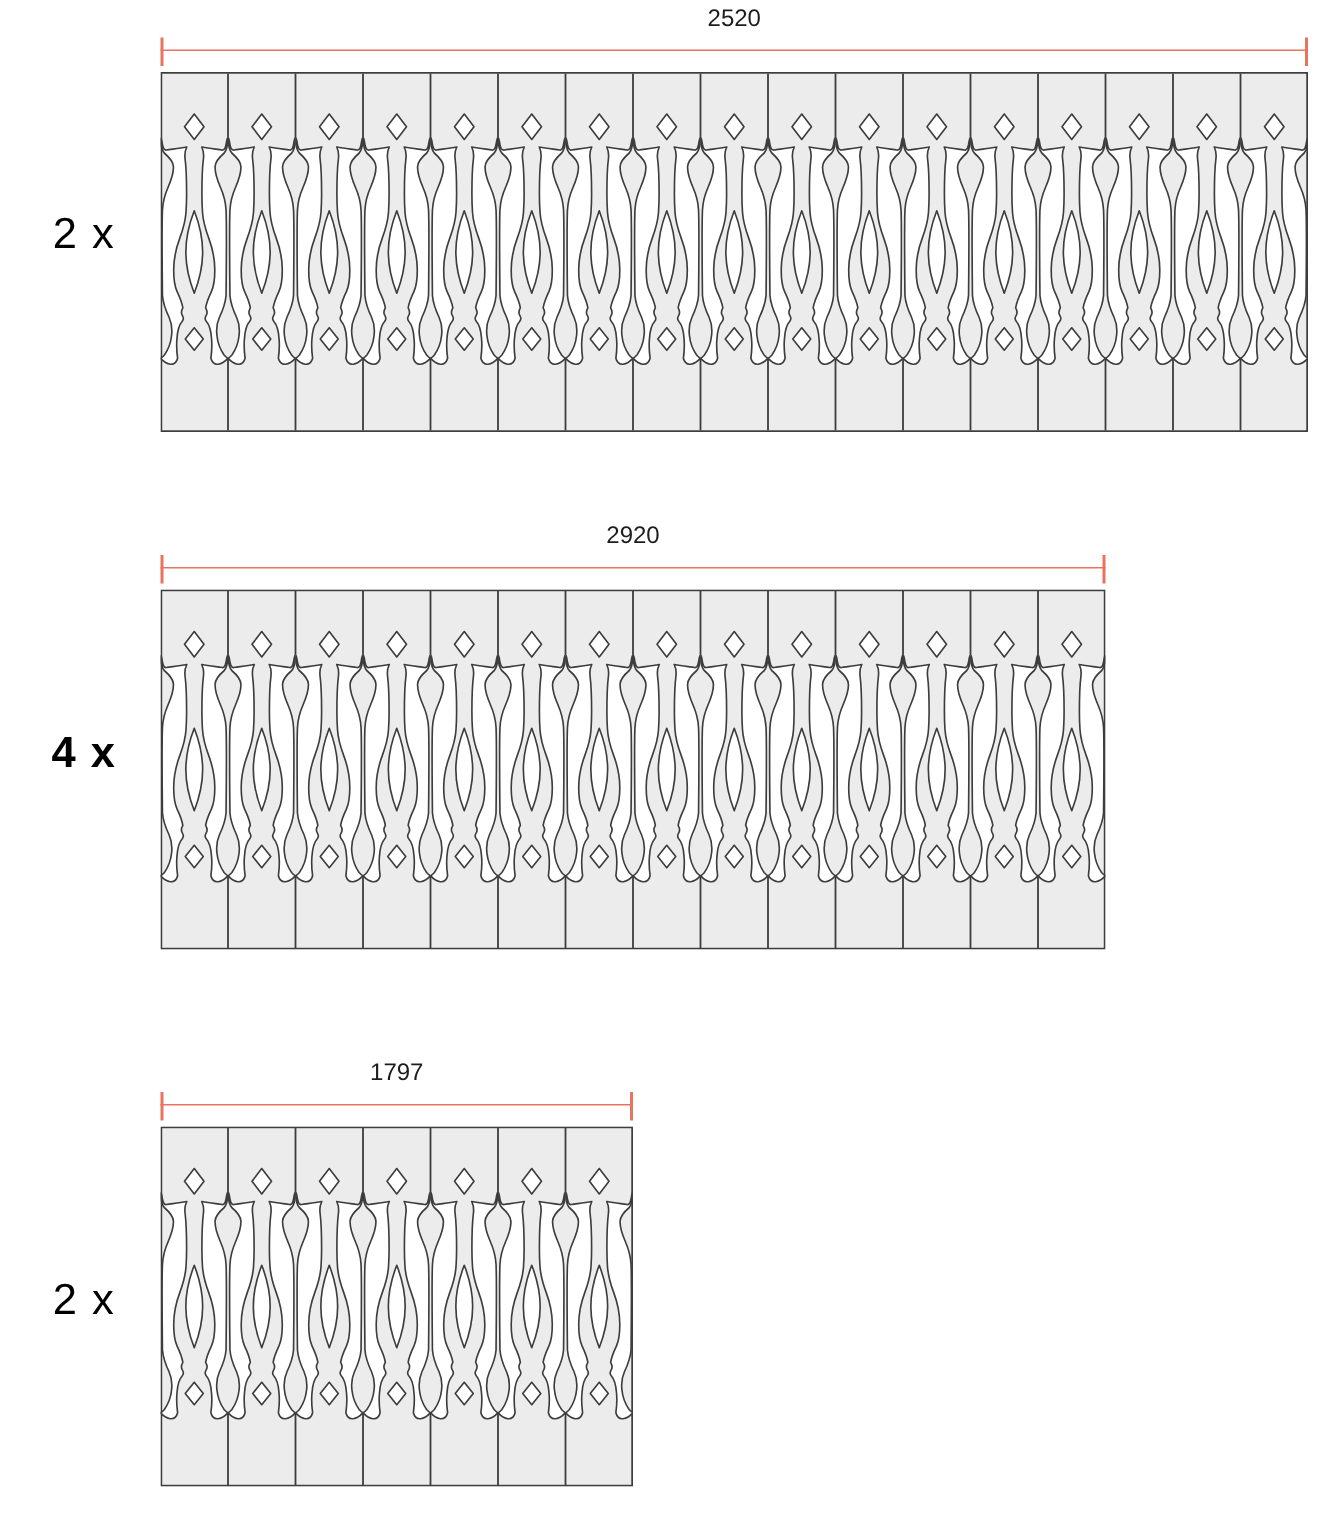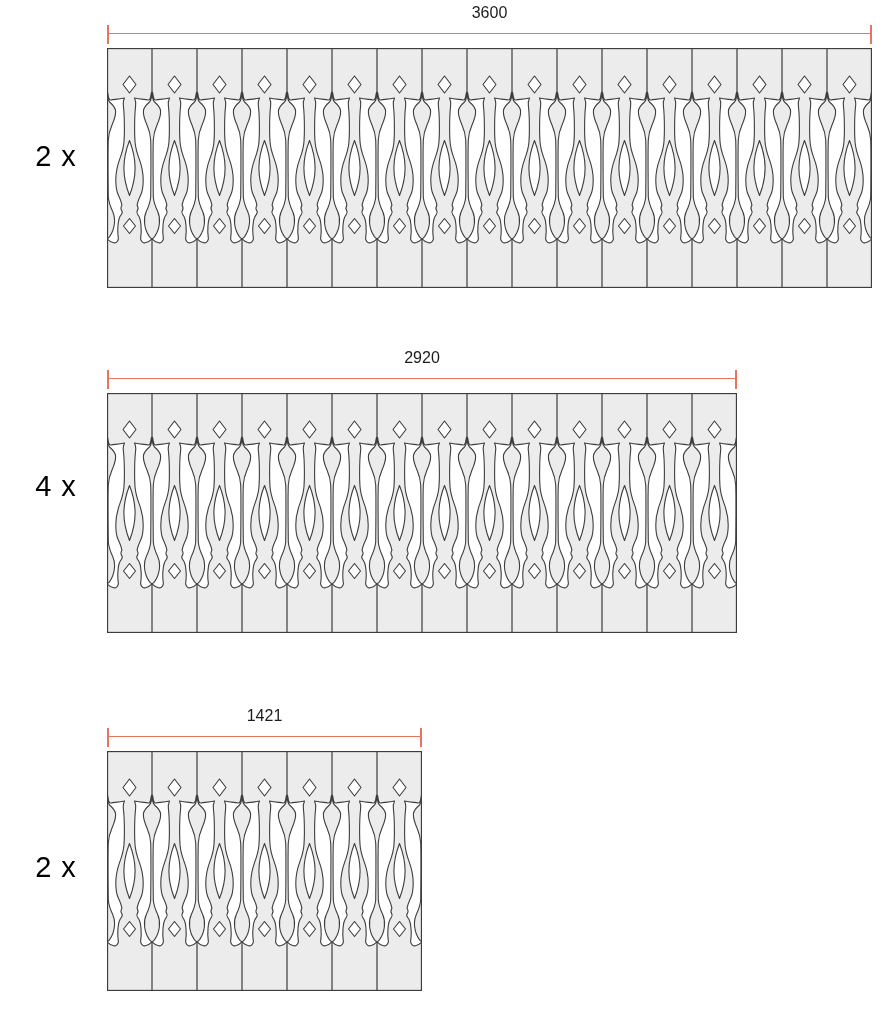--- a/index.html
+++ b/index.html
@@ -34,37 +34,37 @@
   }
   .dim-tick{
     position:absolute;top:-9px;width:1.8px;height:19px;
     background:#e8735e;
   }
   .dim-tick.left{left:0;}
   .dim-tick.right{right:0;}
   .panel-svg-mount{position:absolute;left:0;}
   
   .row1 .qty-label{top:138px;}
-  .row2 .qty-label{top:468px;}
+  .row2 .qty-label{top:484px;font-weight:bold;}
   .row3 .qty-label{top:849px;}
   .row1 .panel-wrap{top:2px;width:765px;}
   .row2 .panel-wrap{top:347px;width:630px;}
   .row3 .panel-wrap{top:705px;width:315px;}
   .dim-line{top:31px;}
   .panel-svg-mount{top:46px;}
 </style>
 </head>
 <body>
 
 <div id="canvas">
 
   <div class="row1">
     <div class="qty-label">2 x</div>
     <div class="panel-wrap">
-      <div class="dim-label">3600</div>
+      <div class="dim-label">2520</div>
       <div class="dim-line">
         <span class="dim-tick left"></span>
         <span class="dim-tick right"></span>
       </div>
       <div class="panel-svg-mount"><svg width="765" height="240" viewBox="0 0 765 240">
             <rect x="0.55" y="0.55" width="763.9" height="238.9" fill="#ececec" stroke="#3d3d3d" stroke-width="1.2"></rect>
             <g transform="translate(0,0)">
               <path d="M 22.5 28 L 29 36.5 L 22.5 45 L 16 36.5 Z" fill="#ffffff" stroke="#3d3d3d" stroke-width="1.1" stroke-linejoin="round"></path>
               <path d="M 22.5 92.5 C 25.8 101, 28.1 111, 28.1 120 C 28.1 129, 25.8 139, 22.5 147.5 C 19.2 139, 16.9 129, 16.9 120 C 16.9 111, 19.2 101, 22.5 92.5 Z" fill="#ffffff" stroke="#3d3d3d" stroke-width="1.1" stroke-linejoin="round"></path>
               <path d="M 22.5 170.5 L 28.5 178 L 22.5 185.5 L 16.5 178 Z" fill="#ffffff" stroke="#3d3d3d" stroke-width="1.1" stroke-linejoin="round"></path>
@@ -324,21 +324,21 @@
               <path d="M 27.5 50 C 33 51, 38 51.5, 41 52 C 43 52.5, 43.6 49.5, 44.1 46 L 44.6 44.2 C 44.8 47, 44.6 51.5, 42.5 54 C 39 57, 36.6 59.5, 36.4 63 C 36.2 66.5, 37.6 71.5, 40 77 C 42 81.5, 43.4 86.5, 43.7 92 C 43.9 97, 43.9 130, 43.7 149 C 43.2 155, 41.2 159.5, 39.3 163.5 C 37.8 166.8, 37.1 171, 37.6 175.5 C 38.1 180.5, 39.8 185, 42.4 188.6 C 43.3 189.7, 44.2 190.4, 44.9 190.9 C 42.8 193.2, 40.4 194.6, 38.4 194.8 C 36.2 195, 34.3 193.6, 33.6 190.8 C 34.2 186.5, 34.4 181.5, 34 177.5 C 33.6 171.5, 32.4 168.3, 30.6 166.3 C 29.5 165, 29.5 163.8, 30.4 162.4 C 31.3 161, 31.1 158.9, 30.1 157.2 C 30.7 153.2, 32.3 149.8, 34 146.2 C 35.6 142.7, 36.2 137.5, 36.2 132 C 36.2 124, 34.5 117, 32.1 110.6 C 30.1 105.2, 28.4 99.5, 28 93.5 C 27.7 89, 27.6 85.5, 27.6 81.5 C 27.6 72, 27.9 63.5, 28.6 58 C 29 55, 28.6 52.3, 27.5 50 Z" fill="#ffffff" stroke="#3d3d3d" stroke-width="1.1" stroke-linejoin="round" transform="scale(-1,1) translate(-45,0)"></path>
               <path d="M 0 1 V 44 M 0 191 V 239" stroke="#3d3d3d" stroke-width="1.2" fill="none"></path>
             </g>
           </svg></div>
     </div>
   </div>
 
   <div class="row3">
     <div class="qty-label">2 x</div>
     <div class="panel-wrap">
-      <div class="dim-label">1421</div>
+      <div class="dim-label">1797</div>
       <div class="dim-line">
         <span class="dim-tick left"></span>
         <span class="dim-tick right"></span>
       </div>
       <div class="panel-svg-mount"><svg width="315" height="240" viewBox="0 0 315 240">
             <rect x="0.55" y="0.55" width="313.9" height="238.9" fill="#ececec" stroke="#3d3d3d" stroke-width="1.2"></rect>
             <g transform="translate(0,0)">
               <path d="M 22.5 28 L 29 36.5 L 22.5 45 L 16 36.5 Z" fill="#ffffff" stroke="#3d3d3d" stroke-width="1.1" stroke-linejoin="round"></path>
               <path d="M 22.5 92.5 C 25.8 101, 28.1 111, 28.1 120 C 28.1 129, 25.8 139, 22.5 147.5 C 19.2 139, 16.9 129, 16.9 120 C 16.9 111, 19.2 101, 22.5 92.5 Z" fill="#ffffff" stroke="#3d3d3d" stroke-width="1.1" stroke-linejoin="round"></path>
               <path d="M 22.5 170.5 L 28.5 178 L 22.5 185.5 L 16.5 178 Z" fill="#ffffff" stroke="#3d3d3d" stroke-width="1.1" stroke-linejoin="round"></path>

